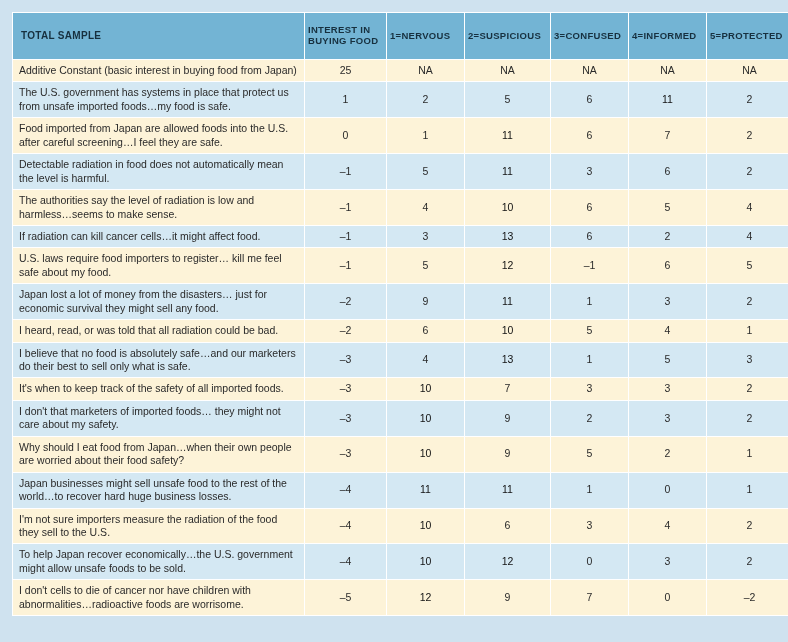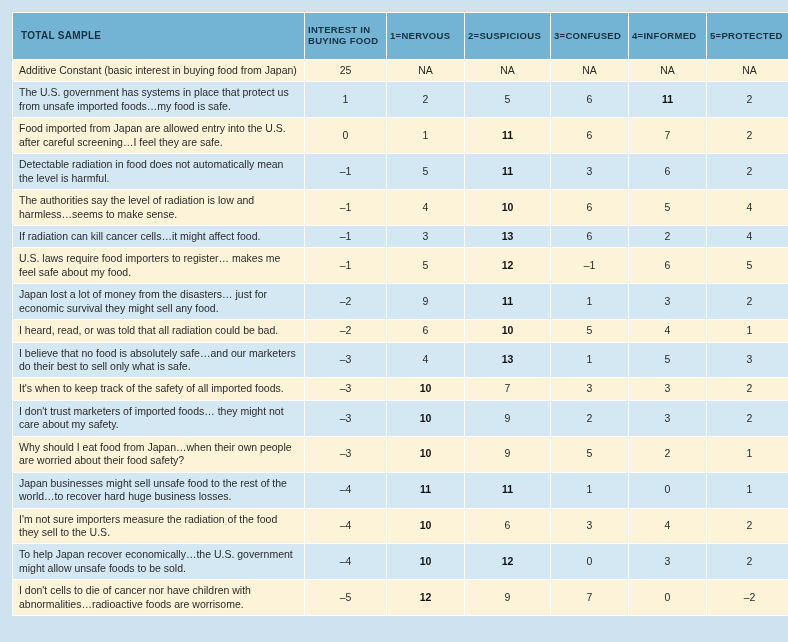--- a/index.html
+++ b/index.html
@@ -58,21 +58,21 @@
     line-height: 1.28;
     vertical-align: middle;
   }
   tbody td.num {
     text-align: center;
     padding: 4px 2px;
     font-size: 10.5px;
   }
   tbody tr.row-blue td { background: #d4e8f3; }
   tbody tr.row-cream td { background: #fdf3d8; }
-  tbody td.bold { font-weight: bold; color: #111111; }
+  tbody td.bold { font-weight: normal; color: #111111; }
   .stmt { display: block; }
 </style>
 </head>
 <body>
 
 <div id="page">
   <table>
     <colgroup>
       <col class="c-label">
       <col class="c-int">
@@ -111,21 +111,21 @@
           </td>
           <td class="num">1</td>
           <td class="num">2</td>
           <td class="num">5</td>
           <td class="num">6</td>
           <td class="num bold">11</td>
           <td class="num">2</td>
         </tr>
         <tr class="row-cream">
           <td>
-            <span class="stmt">Food imported from Japan are allowed entry into the U.S. after careful screening…I feel they are safe.</span>
+            <span class="stmt">Food imported from Japan are allowed foods into the U.S. after careful screening…I feel they are safe.</span>
           </td>
           <td class="num">0</td>
           <td class="num">1</td>
           <td class="num bold">11</td>
           <td class="num">6</td>
           <td class="num">7</td>
           <td class="num">2</td>
         </tr>
         <tr class="row-blue">
           <td>
@@ -155,21 +155,21 @@
           </td>
           <td class="num">–1</td>
           <td class="num">3</td>
           <td class="num bold">13</td>
           <td class="num">6</td>
           <td class="num">2</td>
           <td class="num">4</td>
         </tr>
         <tr class="row-cream">
           <td>
-            <span class="stmt">U.S. laws require food importers to register… makes me feel safe about my food.</span>
+            <span class="stmt">U.S. laws require food importers to register… kill me feel safe about my food.</span>
           </td>
           <td class="num">–1</td>
           <td class="num">5</td>
           <td class="num bold">12</td>
           <td class="num">–1</td>
           <td class="num">6</td>
           <td class="num">5</td>
         </tr>
         <tr class="row-blue">
           <td>
@@ -210,21 +210,21 @@
           </td>
           <td class="num">–3</td>
           <td class="num bold">10</td>
           <td class="num">7</td>
           <td class="num">3</td>
           <td class="num">3</td>
           <td class="num">2</td>
         </tr>
         <tr class="row-blue">
           <td>
-            <span class="stmt">I don't trust marketers of imported foods… they might not care about my safety.</span>
+            <span class="stmt">I don't that marketers of imported foods… they might not care about my safety.</span>
           </td>
           <td class="num">–3</td>
           <td class="num bold">10</td>
           <td class="num">9</td>
           <td class="num">2</td>
           <td class="num">3</td>
           <td class="num">2</td>
         </tr>
         <tr class="row-cream">
           <td>

